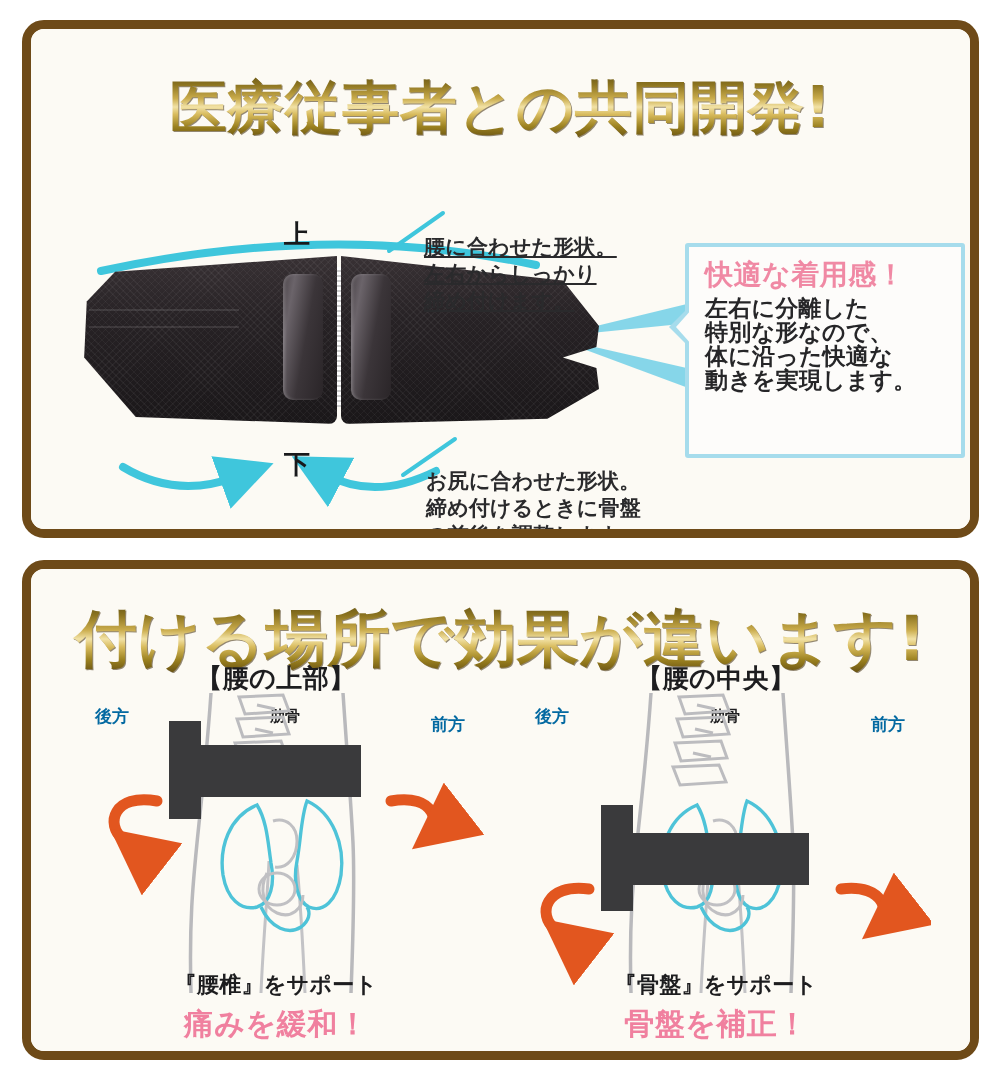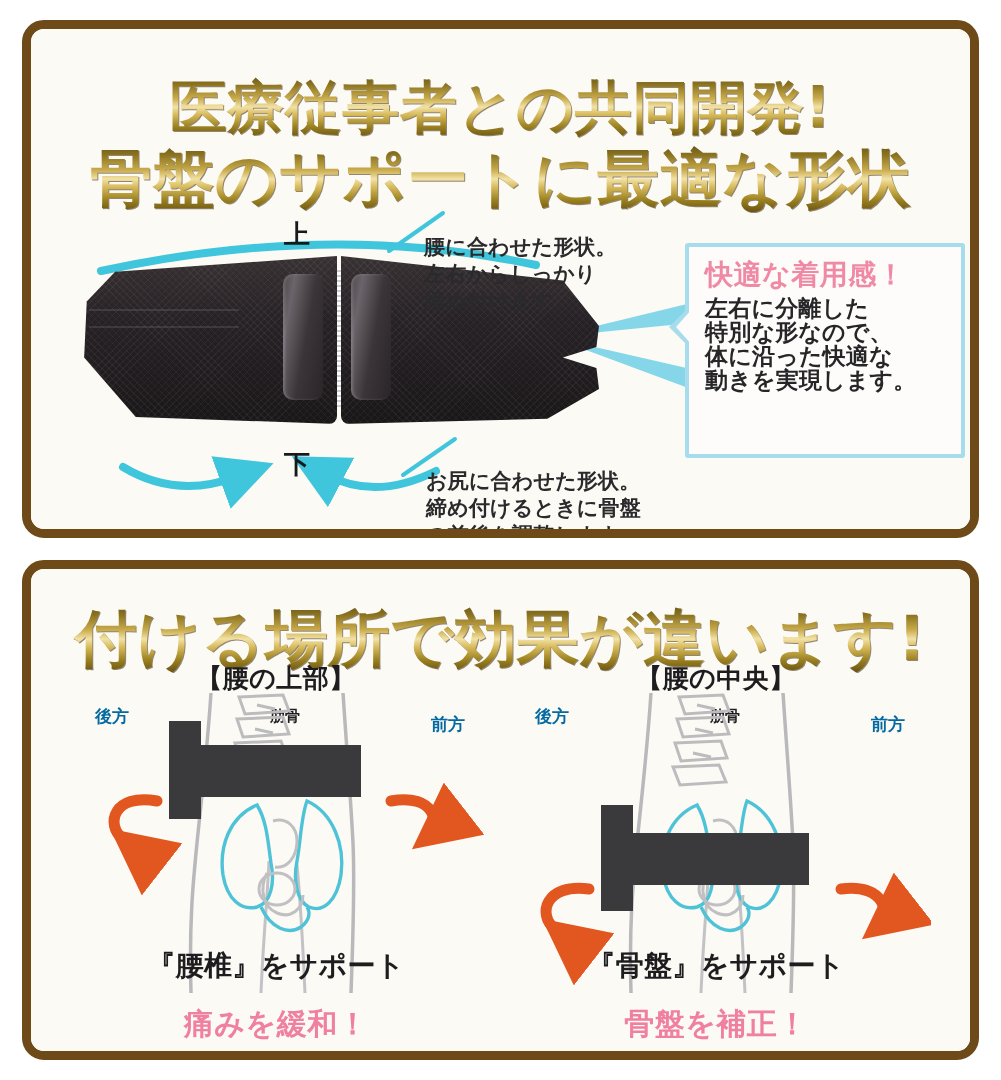--- a/index.html
+++ b/index.html
@@ -121,21 +121,21 @@
   
   .anno{
     position:absolute;
     font-size:21px;
     line-height:27px;
     font-weight:bold;
     color:#2a2a2c;
     white-space:pre-line;
     letter-spacing:0.2px;
   }
-  #anno-top{ left:393px; top:14px; }
+  #anno-top{ left:393px; top:14px;text-decoration:underline; }
   #anno-bottom{ left:395px; top:248px; }
 
   
   .callout{
     position:absolute;
     left:654px;top:44px;width:280px;height:215px;
     box-sizing:border-box;
     background:#FDFCFA;
     border:4px solid #A6DCEC;
     border-radius:3px;
@@ -185,37 +185,36 @@
     position:absolute;top:46px;left:50%;transform:translateX(-6px);
     font-size:15px;font-weight:bold;color:#1f1f21;
   }
 
   .anat{ position:absolute; left:0; top:32px; width:430px; height:300px; }
 
   .caption{
     position:absolute;bottom:6px;width:100%;text-align:center;
   }
   .cap-line1{
-    font-size:28px;font-weight:bold;color:#1d1d1f;letter-spacing:0.3px;
-    margin-bottom:19px;
+    font-size:22px;font-weight:bold;color:#1d1d1f;letter-spacing:0.3px;
+    margin-bottom:4px;
   }
   .cap-line2{
     font-size:30px;font-weight:bold;color:#F0809F;letter-spacing:0.5px;
   }
 </style>
 </head>
 <body>
 
 <div class="page">
 
   <section class="panel" id="panel-top">
     <div class="panel-inner">
 
       <h1 class="headline" id="headline-1">医療従事者との共同開発!</h1>
-      <h1 class="headline" id="headline-2">骨盤のサポートに最適な形状</h1>
 
       <div class="belt-stage">
 
         <svg class="cy-svg" viewBox="0 0 957 330">
           <defs>
             <marker id="cyTip" markerWidth="7" markerHeight="7" refX="2" refY="3.5" orient="auto">
               <path d="M0,0 L7,3.5 L0,7 Z" fill="#3FC6DC"></path>
             </marker>
           </defs>
 

